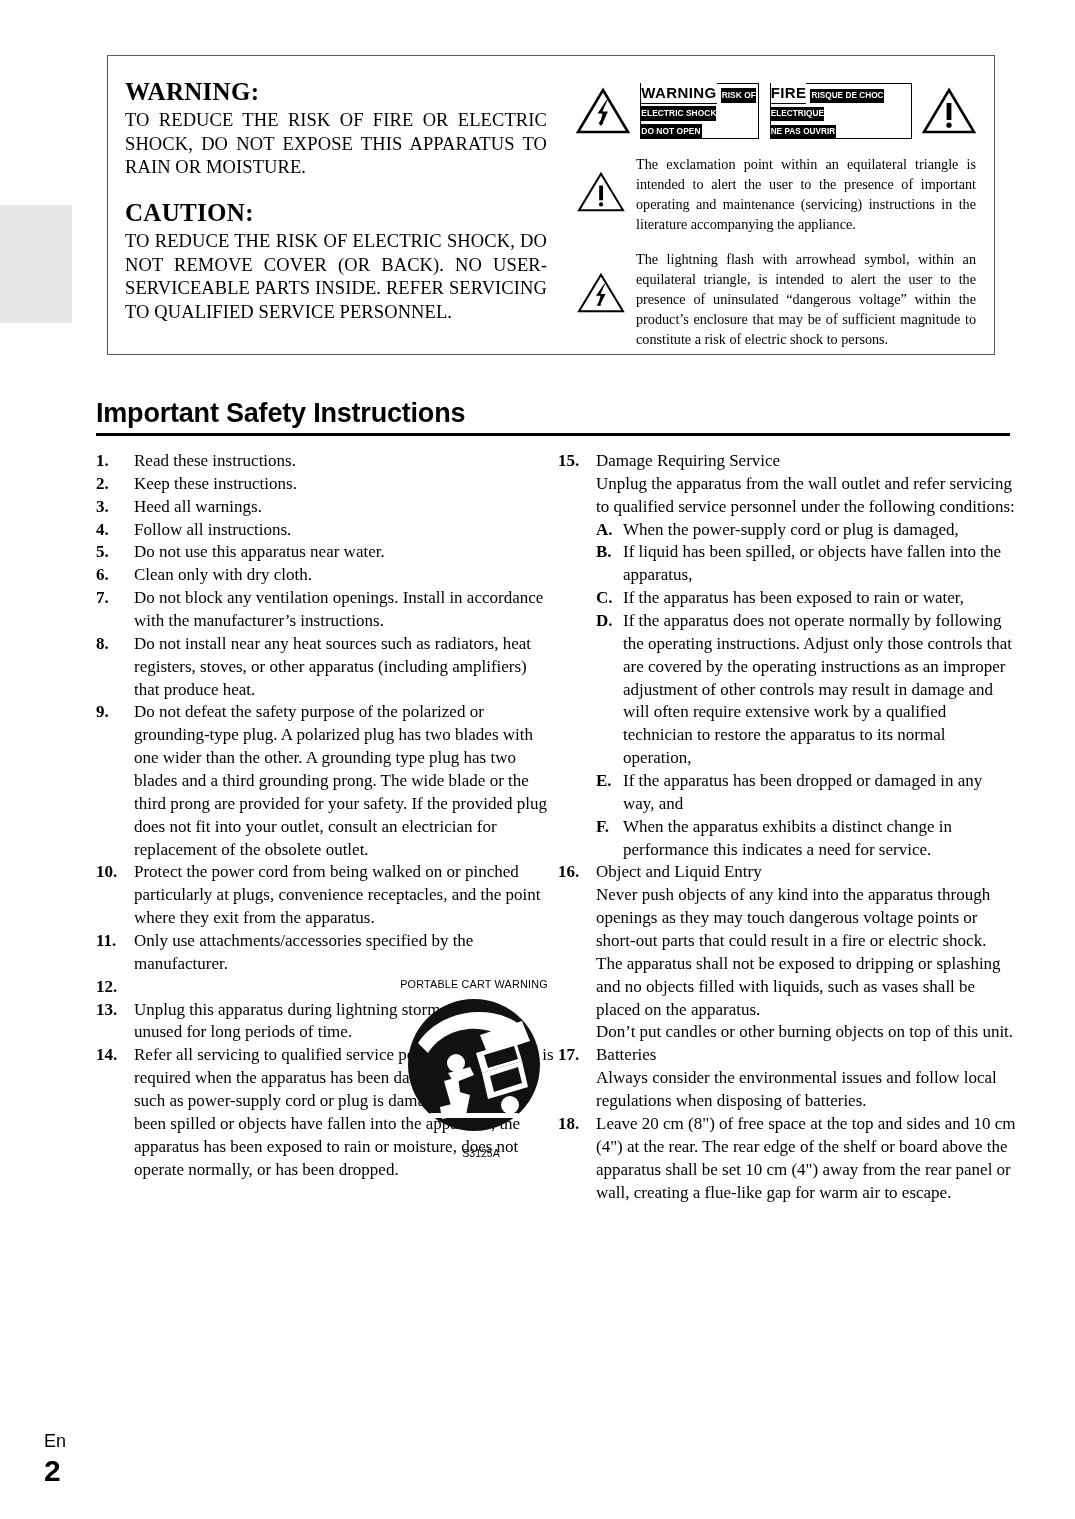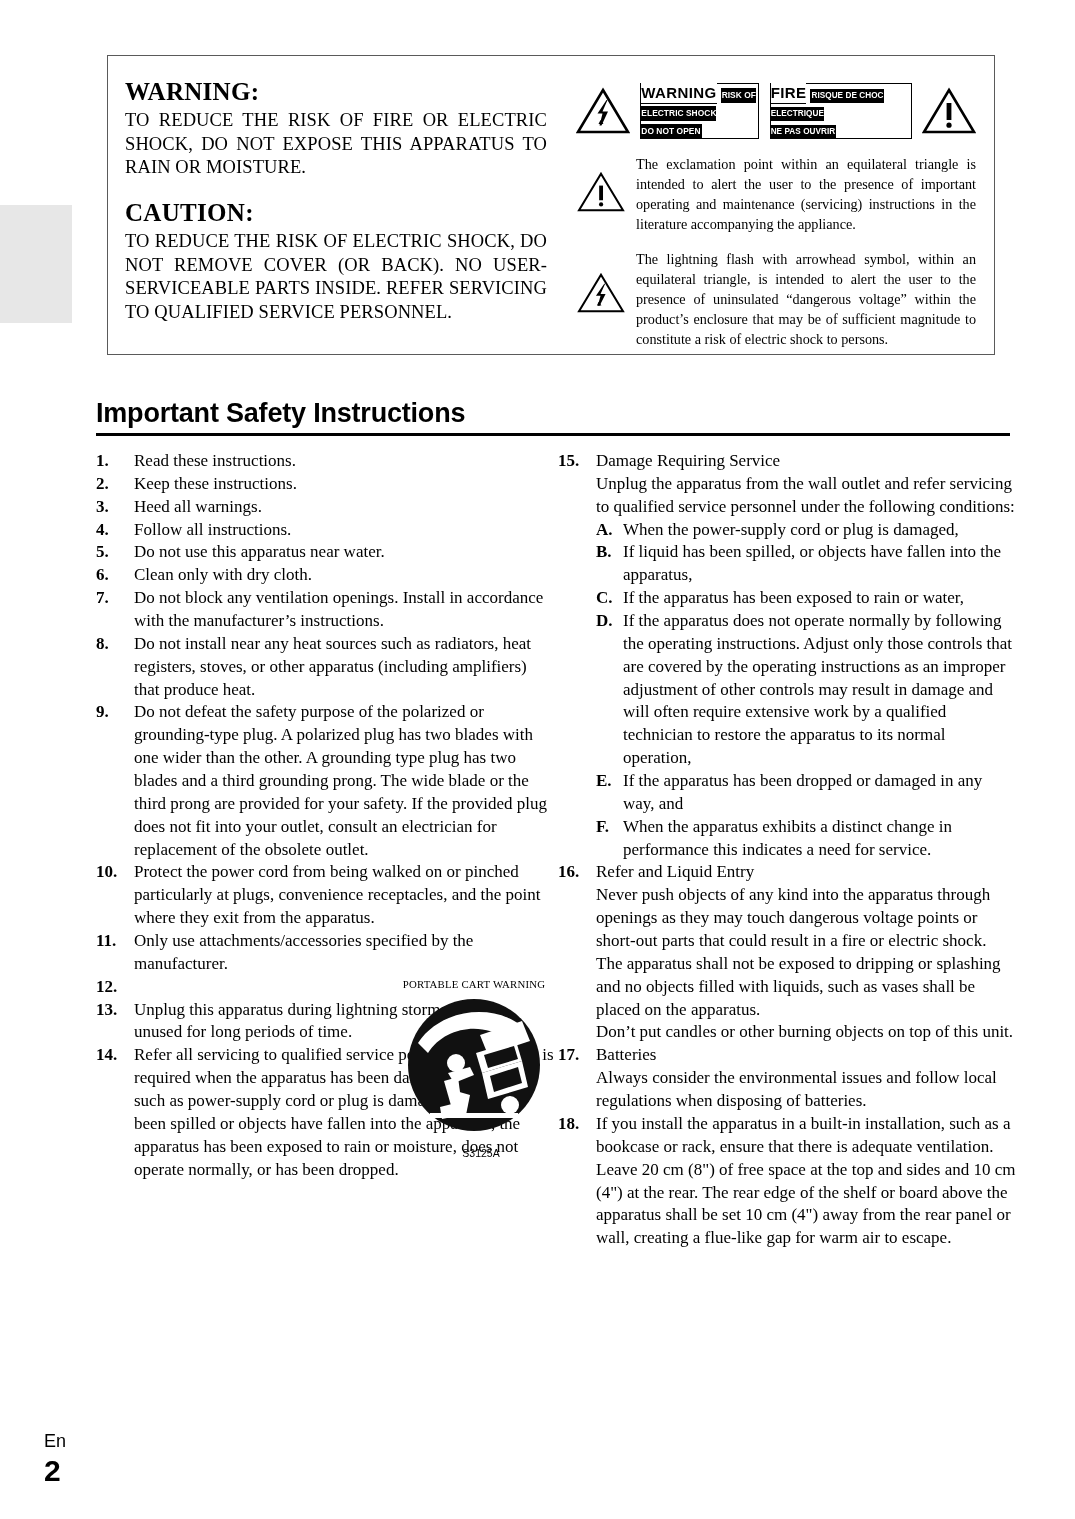--- a/index.html
+++ b/index.html
@@ -192,21 +192,21 @@
   
   .item-12 .txt { position: relative; }
   .cart-figure {
     position: absolute;
     right: -8px;
     top: -4px;
     width: 176px;
     text-align: center;
   }
   .cart-caption {
-    font-family: Liberation Serif, serif;
+    font-family: Liberation Sans, sans-serif;
     font-size: 10.8px;
     letter-spacing: 0.2px;
     margin-bottom: 4px;
     white-space: nowrap;
   }
   .cart-code {
     font-family: "Liberation Sans", sans-serif;
     font-size: 10.5px;
     text-align: right;
     margin-left: 14px;
@@ -458,39 +458,38 @@
             <span class="subitem">
               <span class="sub-num">F.</span>
               <span class="sub-txt">When the apparatus exhibits a distinct change in performance this indicates a need for service.</span>
             </span>
           </span>
         </li>
 
         <li class="item">
           <span class="num">16.</span>
           <span class="txt">
-            <p>Refer and Liquid Entry</p>
+            <p>Object and Liquid Entry</p>
             <p>Never push objects of any kind into the apparatus through openings as they may touch dangerous voltage points or short-out parts that could result in a fire or electric shock.</p>
             <p>The apparatus shall not be exposed to dripping or splashing and no objects filled with liquids, such as vases shall be placed on the apparatus.</p>
             <p>Don’t put candles or other burning objects on top of this unit.</p>
           </span>
         </li>
 
         <li class="item">
           <span class="num">17.</span>
           <span class="txt">
             <p>Batteries</p>
             <p>Always consider the environmental issues and follow local regulations when disposing of batteries.</p>
           </span>
         </li>
 
         <li class="item">
           <span class="num">18.</span>
           <span class="txt">
-            <p>If you install the apparatus in a built-in installation, such as a bookcase or rack, ensure that there is adequate ventilation.</p>
             <p>Leave 20 cm (8") of free space at the top and sides and 10 cm (4") at the rear. The rear edge of the shelf or board above the apparatus shall be set 10 cm (4") away from the rear panel or wall, creating a flue-like gap for warm air to escape.</p>
           </span>
         </li>
 
       </ol>
     </div>
 
   </div>
 
   <div class="footer">

